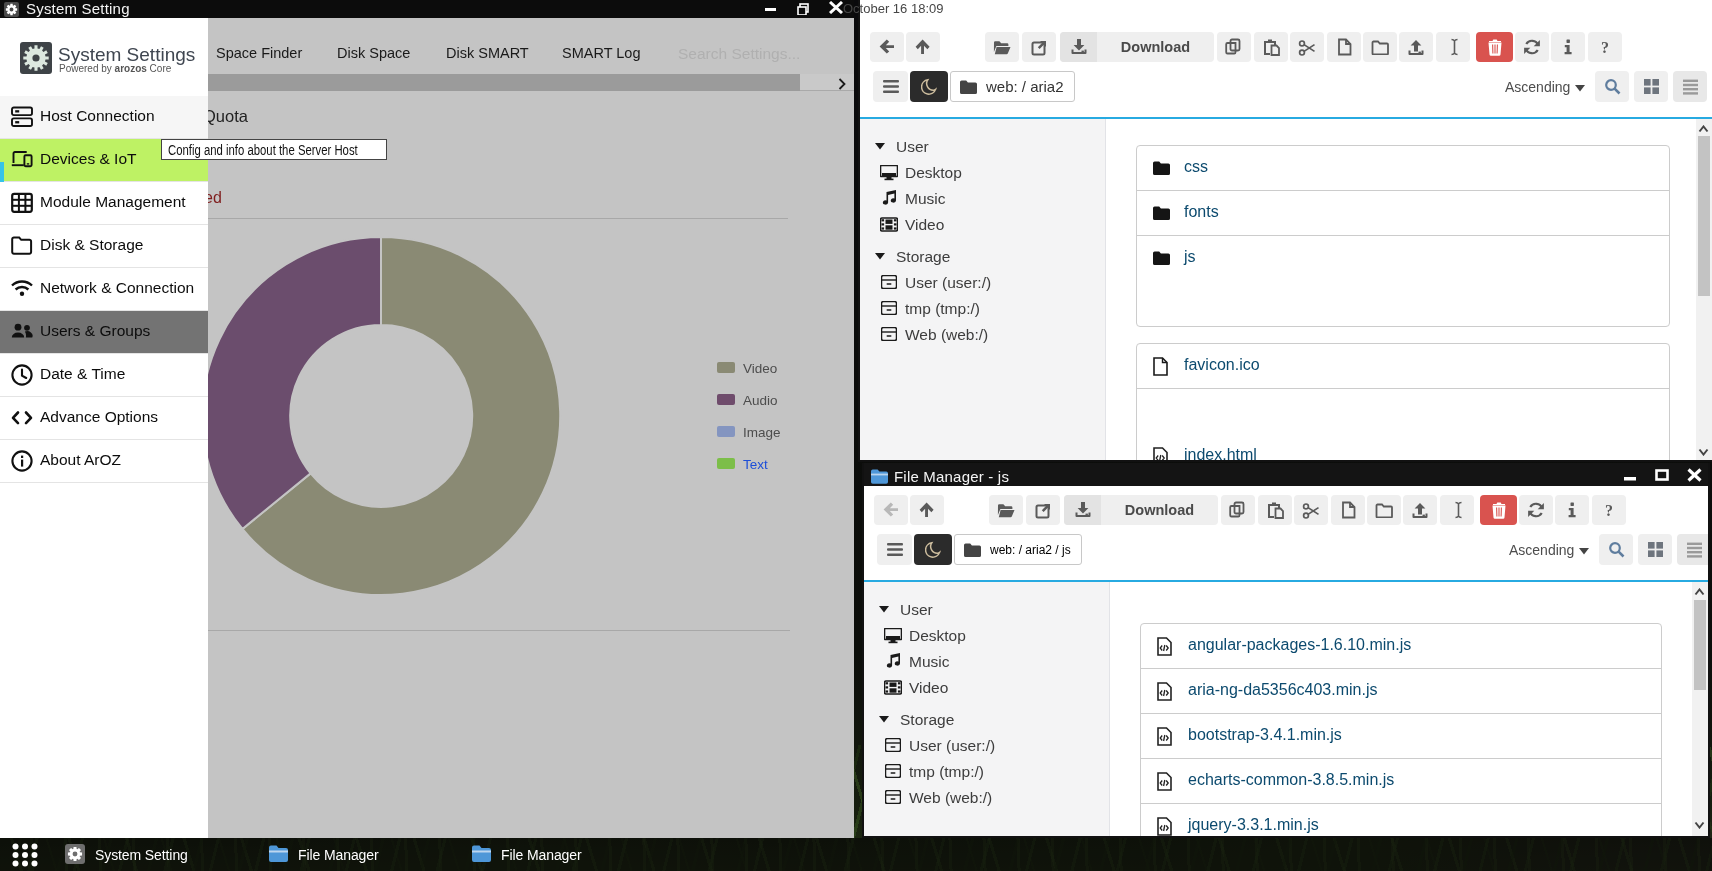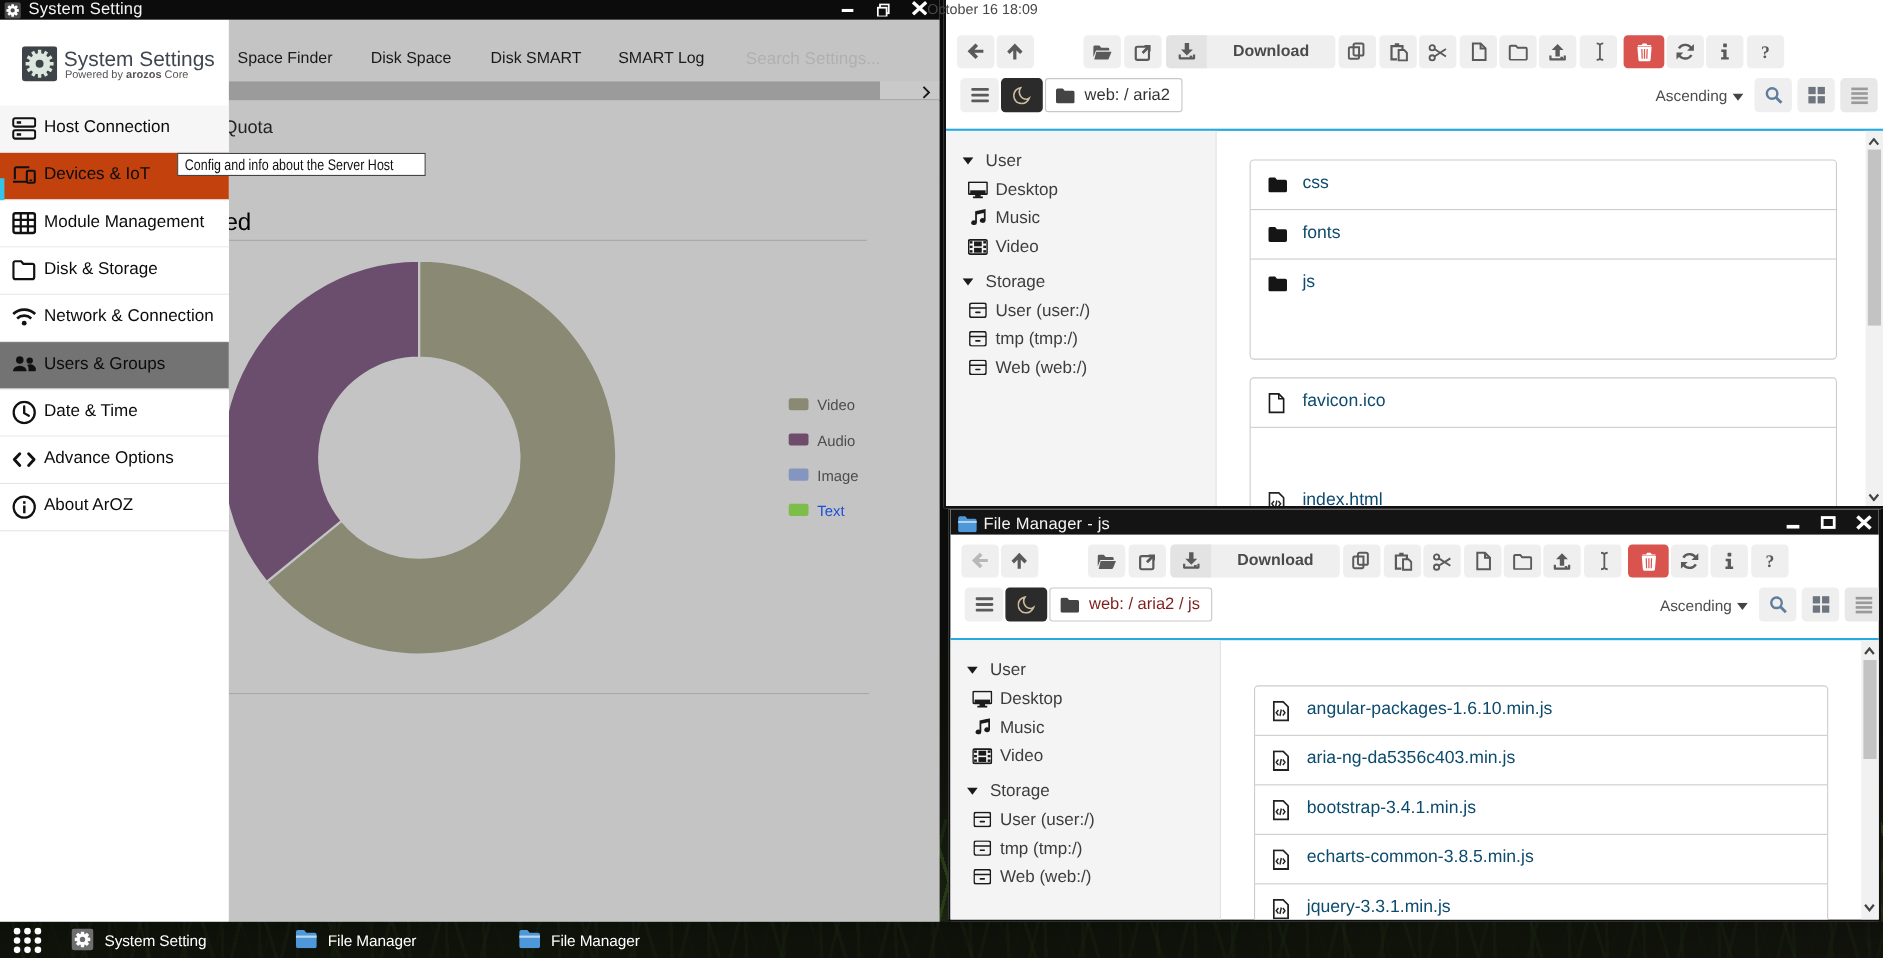--- a/index.html
+++ b/index.html
@@ -74,21 +74,21 @@
   <div class="abs" style="left:678px;top:45px;font-size:15.5px;color:#b0b0b0">Search Settings...</div>
 
   <div class="abs" style="left:208px;top:74px;width:646px;height:17px;background:#c9c9c9;border-bottom:1px solid #a9a9a9"></div>
   <div class="abs" style="left:208px;top:74px;width:592px;height:17px;background:#9b9b9b"></div>
   <svg class="abs" style="left:838px;top:78px" width="8" height="12">
       <path d="M1.5,1 L6.5,6 L1.5,11" fill="none" stroke="#1a1a1a" stroke-width="1.8"></path>
     </svg>
 
   <div class="abs" style="left:208px;top:92px;width:646px;height:746px;background:#c4c4c4"></div>
   <div class="abs" style="left:203px;top:107px;font-size:16.5px;color:#222">Quota</div>
-  <div class="abs" style="left:204px;top:189px;font-size:22px;color:#000000">ed</div>
+  <div class="abs" style="left:204px;top:189px;font-size:16px;color:#7f1d1d">ed</div>
   <div class="abs" style="left:208px;top:218px;width:580px;height:1px;background:#a8a8a8"></div>
   <div class="abs" style="left:208px;top:630px;width:582px;height:1px;background:#a8a8a8"></div>
 
   <svg class="abs" style="left:196px;top:231px" width="370" height="370" viewBox="0 0 370 370">
     <g transform="translate(185,185)">
       <path d="M 0,-179 A 179,179 0 1 1 -138.6,113.0 L -70.4,57.4 A 91,91 0 1 0 0,-91 Z" fill="#8a8a74" stroke="#c4c4c4" stroke-width="2"></path>
       <path d="M -138.6,113.0 A 179,179 0 0 1 0,-179 L 0,-91 A 91,91 0 0 0 -70.4,57.4 Z" fill="#6b4d6d" stroke="#c4c4c4" stroke-width="2"></path>
     </g>
   </svg>
 
@@ -116,21 +116,21 @@
           <svg width="22" height="22">
             <g fill="none" stroke="#111" stroke-width="1.9">
               <rect x="1" y="1.5" width="20" height="7.6" rx="1.8"></rect>
               <rect x="1" y="12.4" width="20" height="7.6" rx="1.8"></rect>
             </g>
             <rect x="4.2" y="4.2" width="4" height="2.3" fill="#111"></rect>
             <rect x="4.2" y="15.1" width="4" height="2.3" fill="#111"></rect>
           </svg>
           <div class="mlabel">Host Connection</div>
         </div>
-<div class="mrow" style="top:121px;background:#c2410c">
+<div class="mrow" style="top:121px;background:#bef264">
           <svg width="22" height="22">
             <g fill="none" stroke="#111" stroke-width="1.9">
               <path d="M2.5,14 V4.4 a1.4,1.4 0 0 1 1.4,-1.4 h11.8"></path>
               <path d="M0.8,16.2 h12"></path>
             </g>
             <rect x="13.4" y="6.2" width="7.2" height="11" rx="1.2" fill="none" stroke="#111" stroke-width="1.9"></rect>
             <rect x="15.8" y="14.2" width="2.4" height="1.4" fill="#111"></rect>
           </svg>
           <div class="mlabel">Devices &amp; IoT</div>
         </div>
@@ -605,21 +605,21 @@
     </div>
 <div class="btn" style="left:50px;top:71px;width:38px;height:31px;background:#2b2b2b;">
       <svg width="17" height="17">
         <path d="M12.8,12.2 A6.7,6.7 0 0 1 6.8,1.8 7.2,7.2 0 1 0 14.6,11.3 a6.7,6.7 0 0 1 -1.8,.9 Z" fill="none" stroke="#cdbd9e" stroke-width="1.5"></path>
       </svg>
     </div>
 <div class="abs" style="left:90px;top:71px;height:31px;background:#fff;border:1px solid #c8c8c8;border-radius:3px;display:flex;align-items:center;padding:0 10px 0 9px">
       <svg width="17" height="14">
         <path d="M0,2 a1.6,1.6 0 0 1 1.6,-1.6 h4.6 l1.7,2.1 h7.5 a1.6,1.6 0 0 1 1.6,1.6 v8.3 a1.6,1.6 0 0 1 -1.6,1.6 H1.6 A1.6,1.6 0 0 1 0,12.4 Z" fill="#444"></path>
       </svg>
-      <span style="font-size:15px;color:#7f1d1d;margin-left:9px;white-space:nowrap">web: / aria2 / js</span>
+      <span style="font-size:12px;color:#000000;margin-left:9px;white-space:nowrap">web: / aria2 / js</span>
     </div>
 <div class="abs" style="left:645px;top:79px;font-size:14px;color:#4d4d4d">Ascending</div>
     <svg class="abs" style="left:715px;top:85px" width="10" height="7">
       <path d="M0,0 h10 l-5,6.5 Z" fill="#444"></path>
     </svg>
 <div class="btn" style="left:735px;top:71px;width:34px;height:31px;background:#efefef;">
       <svg width="17" height="17">
         <circle cx="7" cy="7" r="4.8" fill="none" stroke="#5f7d9e" stroke-width="2.2"></circle>
         <line x1="10.6" y1="10.6" x2="15.5" y2="15.5" stroke="#5f7d9e" stroke-width="2.6"></line>
       </svg>

